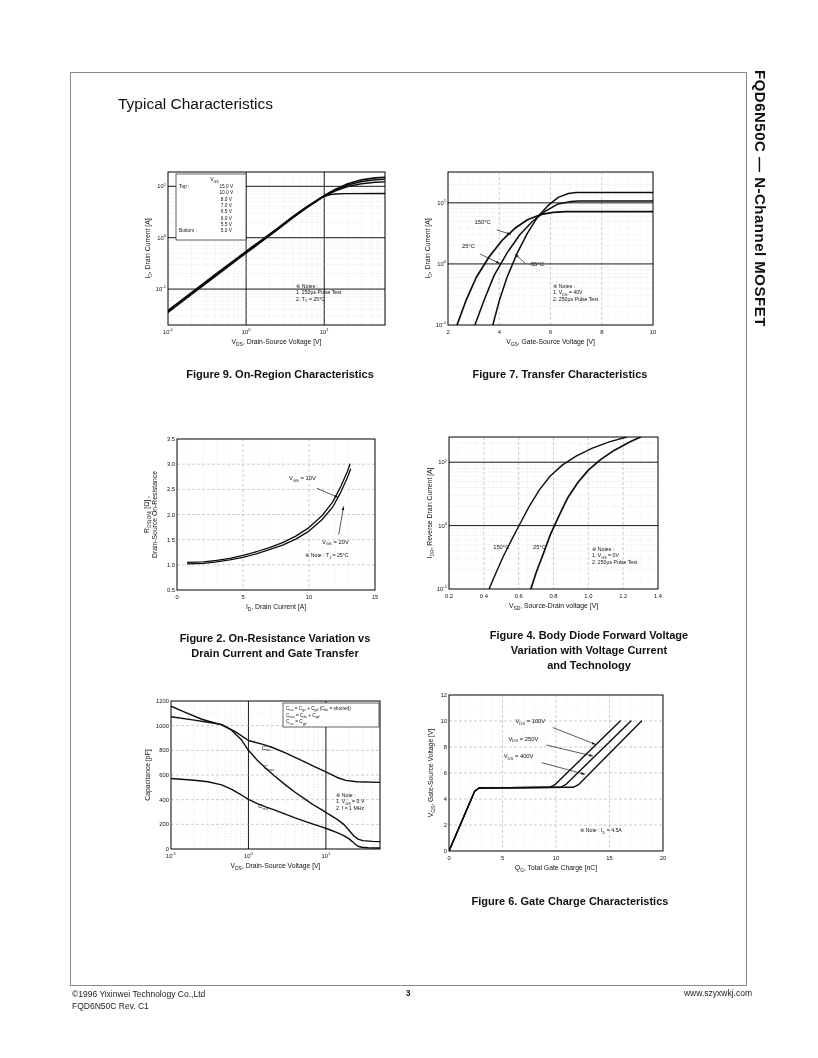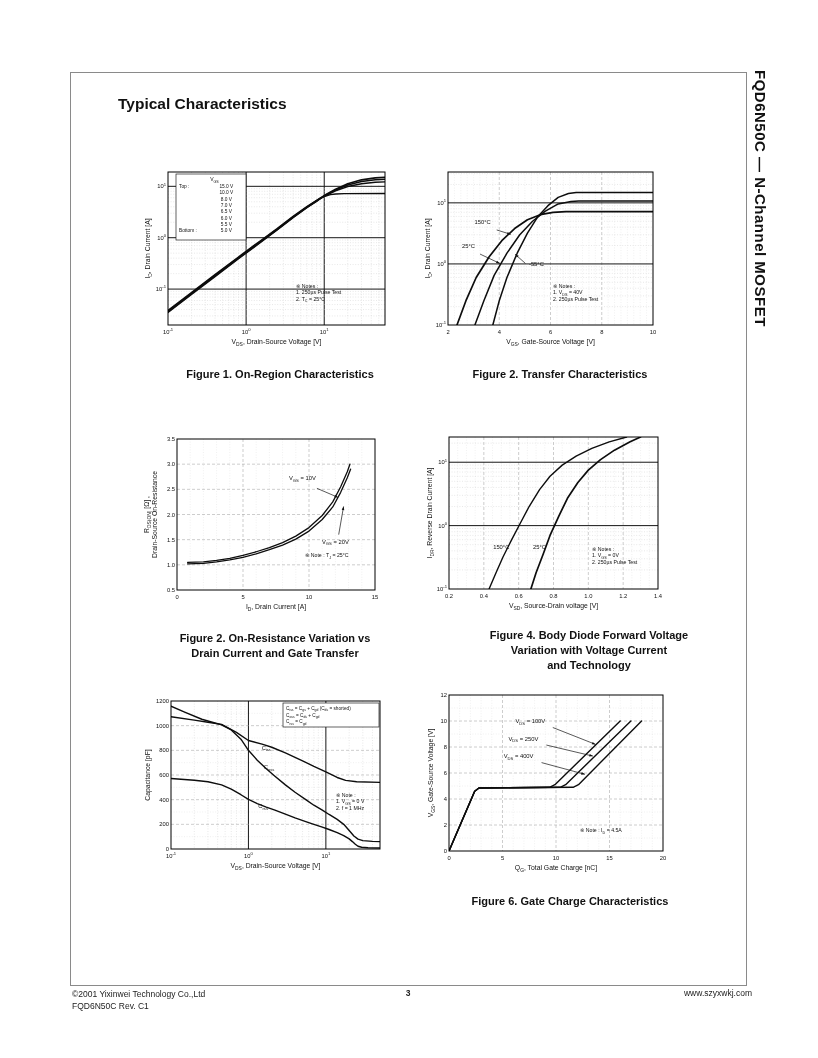--- a/index.html
+++ b/index.html
@@ -1,19 +1,19 @@
 <!DOCTYPE html>
 <html><head>
 <meta charset="utf-8">
 <style>
   body{margin:0;background:#ffffff}
   .page{position:relative;width:818px;height:1058px;background:#fff;
         font-family:"Liberation Sans","DejaVu Sans",sans-serif;color:#111;overflow:hidden}
   .sheet-border{position:absolute;left:70px;top:72px;width:675px;height:912px;border:1px solid #8a8a8a}
-  .doc-title{position:absolute;left:118px;top:95px;font-size:15.5px;font-weight:bold}
+  .doc-title{position:absolute;left:118px;top:95px;font-size:15.5px;font-weight:normal}
   .side-title{position:absolute;left:752px;top:70px;writing-mode:vertical-rl;
               font-size:15px;font-weight:bold;letter-spacing:.5px;white-space:nowrap}
   .chart{position:absolute;overflow:visible}
   #chart-fig1{left:140px;top:160px}
   #chart-fig2{left:420px;top:160px}
   #chart-fig3{left:130px;top:424px}
   #chart-fig4{left:421px;top:420px}
   #chart-fig5{left:135px;top:690px}
   #chart-fig6{left:425px;top:682px}
   .caption{position:absolute;text-align:center;font-weight:bold;font-size:11px;line-height:15px}
@@ -460,37 +460,37 @@
       <text x="93.55" y="76.05" text-anchor="middle" fill="#111" font-size="5.8"><tspan dy="0.00" font-size="5.80">V</tspan><tspan dy="1.74" font-size="4.18">DS</tspan><tspan dy="-1.74" font-size="5.80"> = 400V</tspan></text>
       <line x1="127.78999999999999" y1="45.5" x2="170.58999999999997" y2="62.40000000000002" stroke="#111" stroke-width="0.7"></line>
       <polygon points="170.59,62.40 166.79,62.30 167.75,59.88" fill="#111"></polygon>
       <line x1="121.36999999999999" y1="63.05" x2="167.915" y2="74.10000000000001" stroke="#111" stroke-width="0.7"></line>
       <polygon points="167.91,74.10 164.14,74.54 164.74,72.01" fill="#111"></polygon>
       <line x1="116.555" y1="80.60000000000001" x2="159.89" y2="92.3" stroke="#111" stroke-width="0.7"></line>
       <polygon points="159.89,92.30 156.10,92.63 156.78,90.11" fill="#111"></polygon>
     </svg>
 
   <div class="caption" id="cap-fig1">
-    <div>Figure 1. On-Region Characteristics</div>
+    <div>Figure 9. On-Region Characteristics</div>
   </div>
   <div class="caption" id="cap-fig2">
-    <div>Figure 2. Transfer Characteristics</div>
+    <div>Figure 7. Transfer Characteristics</div>
   </div>
   <div class="caption" id="cap-fig3">
     <div>Figure 2. On-Resistance Variation  vs</div>
     <div>Drain Current and Gate Transfer</div>
   </div>
   <div class="caption" id="cap-fig4">
     <div>Figure 4. Body Diode Forward Voltage</div>
     <div>Variation with Voltage Current</div>
     <div>and Technology</div>
   </div>
   <div class="caption" id="cap-fig6">
     <div>Figure 6. Gate Charge Characteristics</div>
   </div>
 
   <div class="footer" id="footer-left">
-    <div>©2001 Yixinwei Technology Co.,Ltd</div>
+    <div>©1996 Yixinwei Technology Co.,Ltd</div>
     <div>FQD6N50C Rev. C1</div>
   </div>
   <div class="footer" id="footer-page">3</div>
   <div class="footer" id="footer-right">www.szyxwkj.com</div>
 </div>
 
 </body></html>

